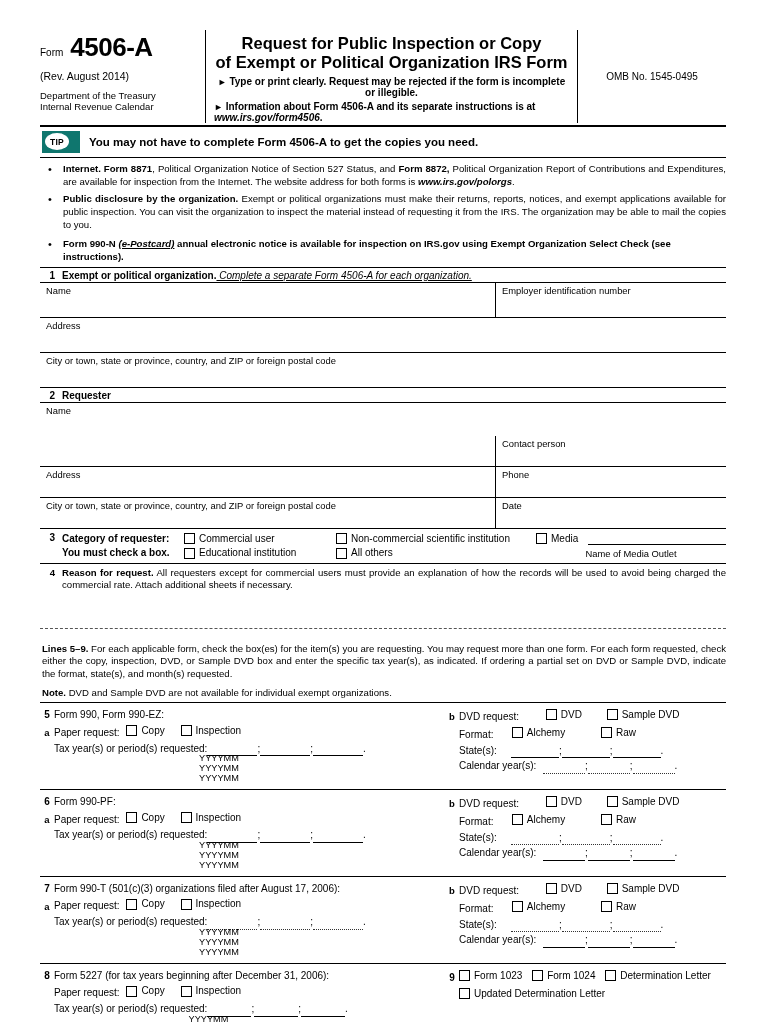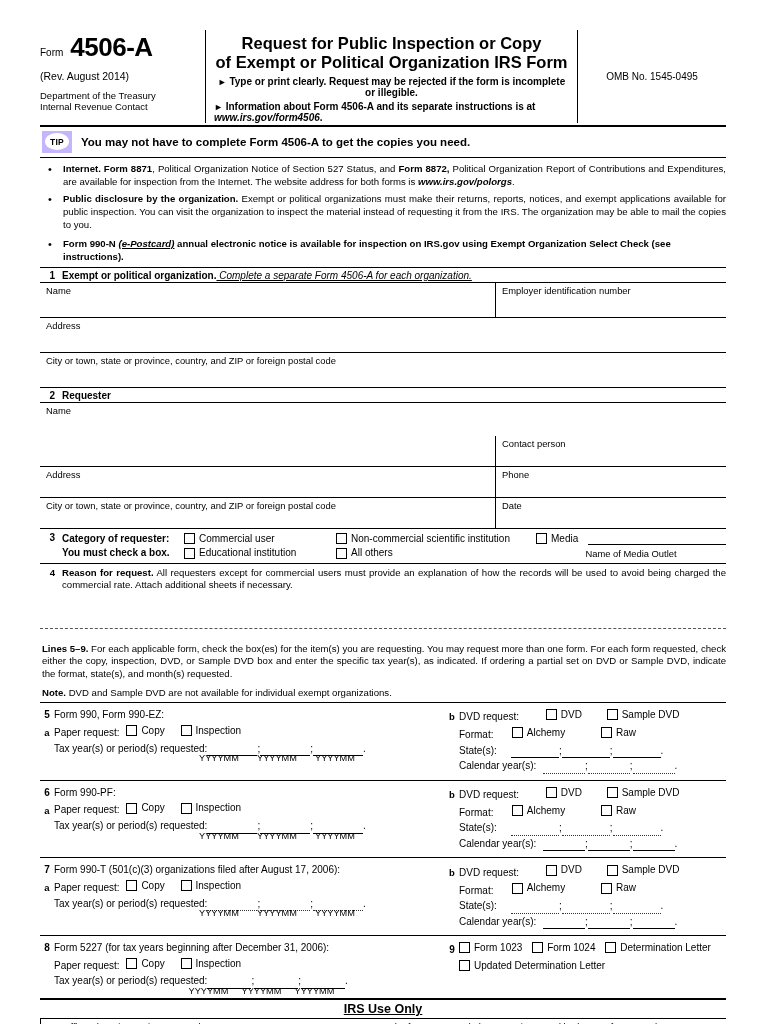--- a/index.html
+++ b/index.html
@@ -37,21 +37,21 @@
   .arrow-line{font-size:10px;font-weight:bold;text-align:left;margin-top:3px;}
   .arrow-line.center{text-align:center;}
   .arrow{font-size:9px;}
   .omb{font-size:10px;}
   .ital{font-style:italic;text-decoration:underline;}
   .bi{font-style:italic;font-weight:bold;}
 
   
   .tipbar{display:flex;align-items:center;gap:9px;padding:4px 0 4px 2px;}
   .tipbox{
-    width:30px;height:22px;background:#c4b5fd;position:relative;flex:none;
+    width:38px;height:22px;background:#0f766e;position:relative;flex:none;
   }
   .tipbox span{
     position:absolute;left:3px;top:2.5px;width:24px;height:17px;
     background:#fff;border-radius:50%;
     font-size:8.5px;font-weight:bold;letter-spacing:.3px;
     display:flex;align-items:center;justify-content:center;
   }
   .tiptext{font-size:11.5px;font-weight:bold;}
 
   
@@ -103,21 +103,21 @@
   .lrow{display:flex;font-size:10px;line-height:1.55;align-items:baseline;}
   .lrow .n{font-weight:bold;width:14px;text-align:center;flex:none;}
   .lrow .n.sub{font-size:9.5px;}
   .lrow .c{flex:1;}
   .inl{display:inline-flex;align-items:center;gap:4px;}
   .blank{
     display:inline-block;border-bottom:1px solid #000;
     height:11px;vertical-align:bottom;
   }
   .blank.dot{border-bottom:1px dotted #333;}
-  .ymrow{display:flex;font-size:9.2px;padding-left:150px;margin-top:-3px;}
+  .ymrow{display:flex;font-size:9.2px;padding-left:150px;margin-top:-3px;flex-direction:column;}
   .ymrow span{width:58px;text-align:center;}
   .ymrow.n8{padding-left:142px;}
   .ymrow.n8 span{width:53px;}
 
   
   .irshdr{font-size:12.5px;font-weight:bold;text-align:center;padding:2px 0 2px 0;text-decoration:underline;}
 </style>
 </head>
 <body>
 
@@ -125,21 +125,21 @@
 
   <div class="hdr">
     <div class="hdr-left">
       <div class="form-no">
         <span class="form-word">Form</span>
         <span class="form-num">4506-A</span>
       </div>
       <div class="rev">(Rev. August 2014)</div>
       <div class="dept">
         <div>Department of the Treasury</div>
-        <div>Internal Revenue Contact</div>
+        <div>Internal Revenue Calendar</div>
       </div>
     </div>
 
     <div class="hdr-mid">
       <div class="title1">Request for Public Inspection or Copy</div>
       <div class="title2">of Exempt or Political Organization IRS Form</div>
       <div class="arrow-line center">
         <span class="arrow">►</span>
         <span>Type or print clearly. Request may be rejected if the form is incomplete or illegible.</span>
       </div>

